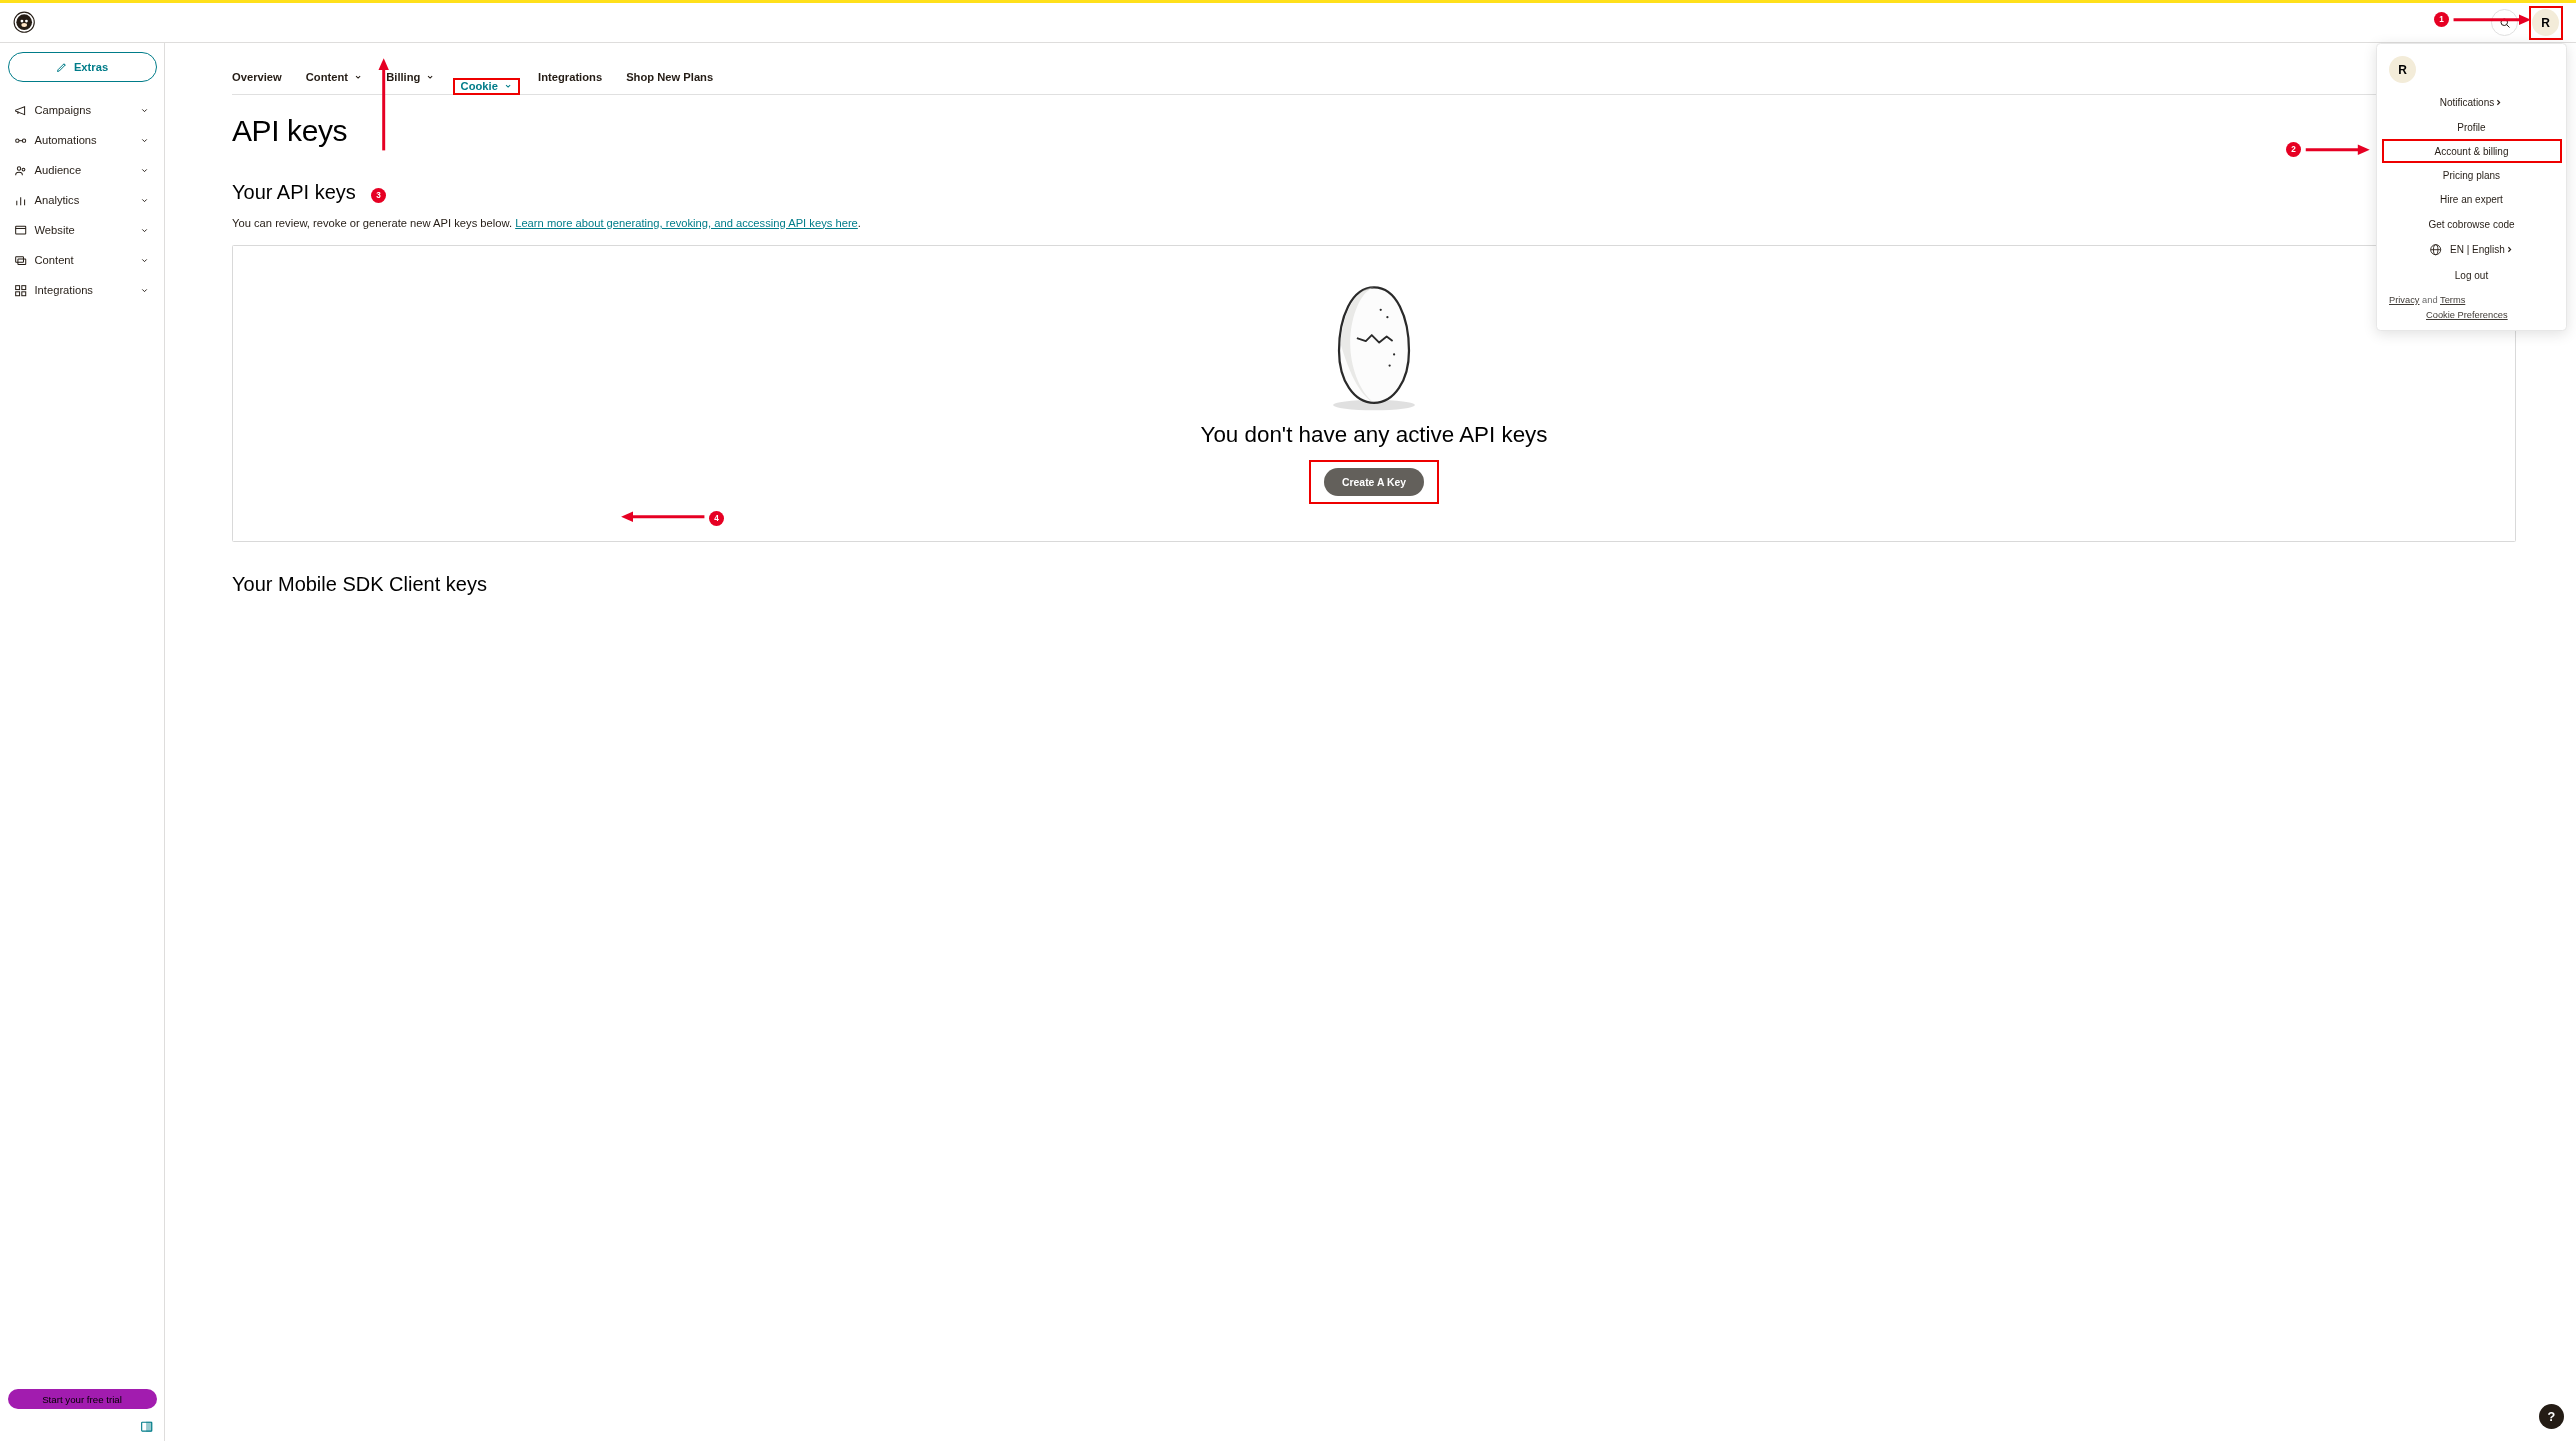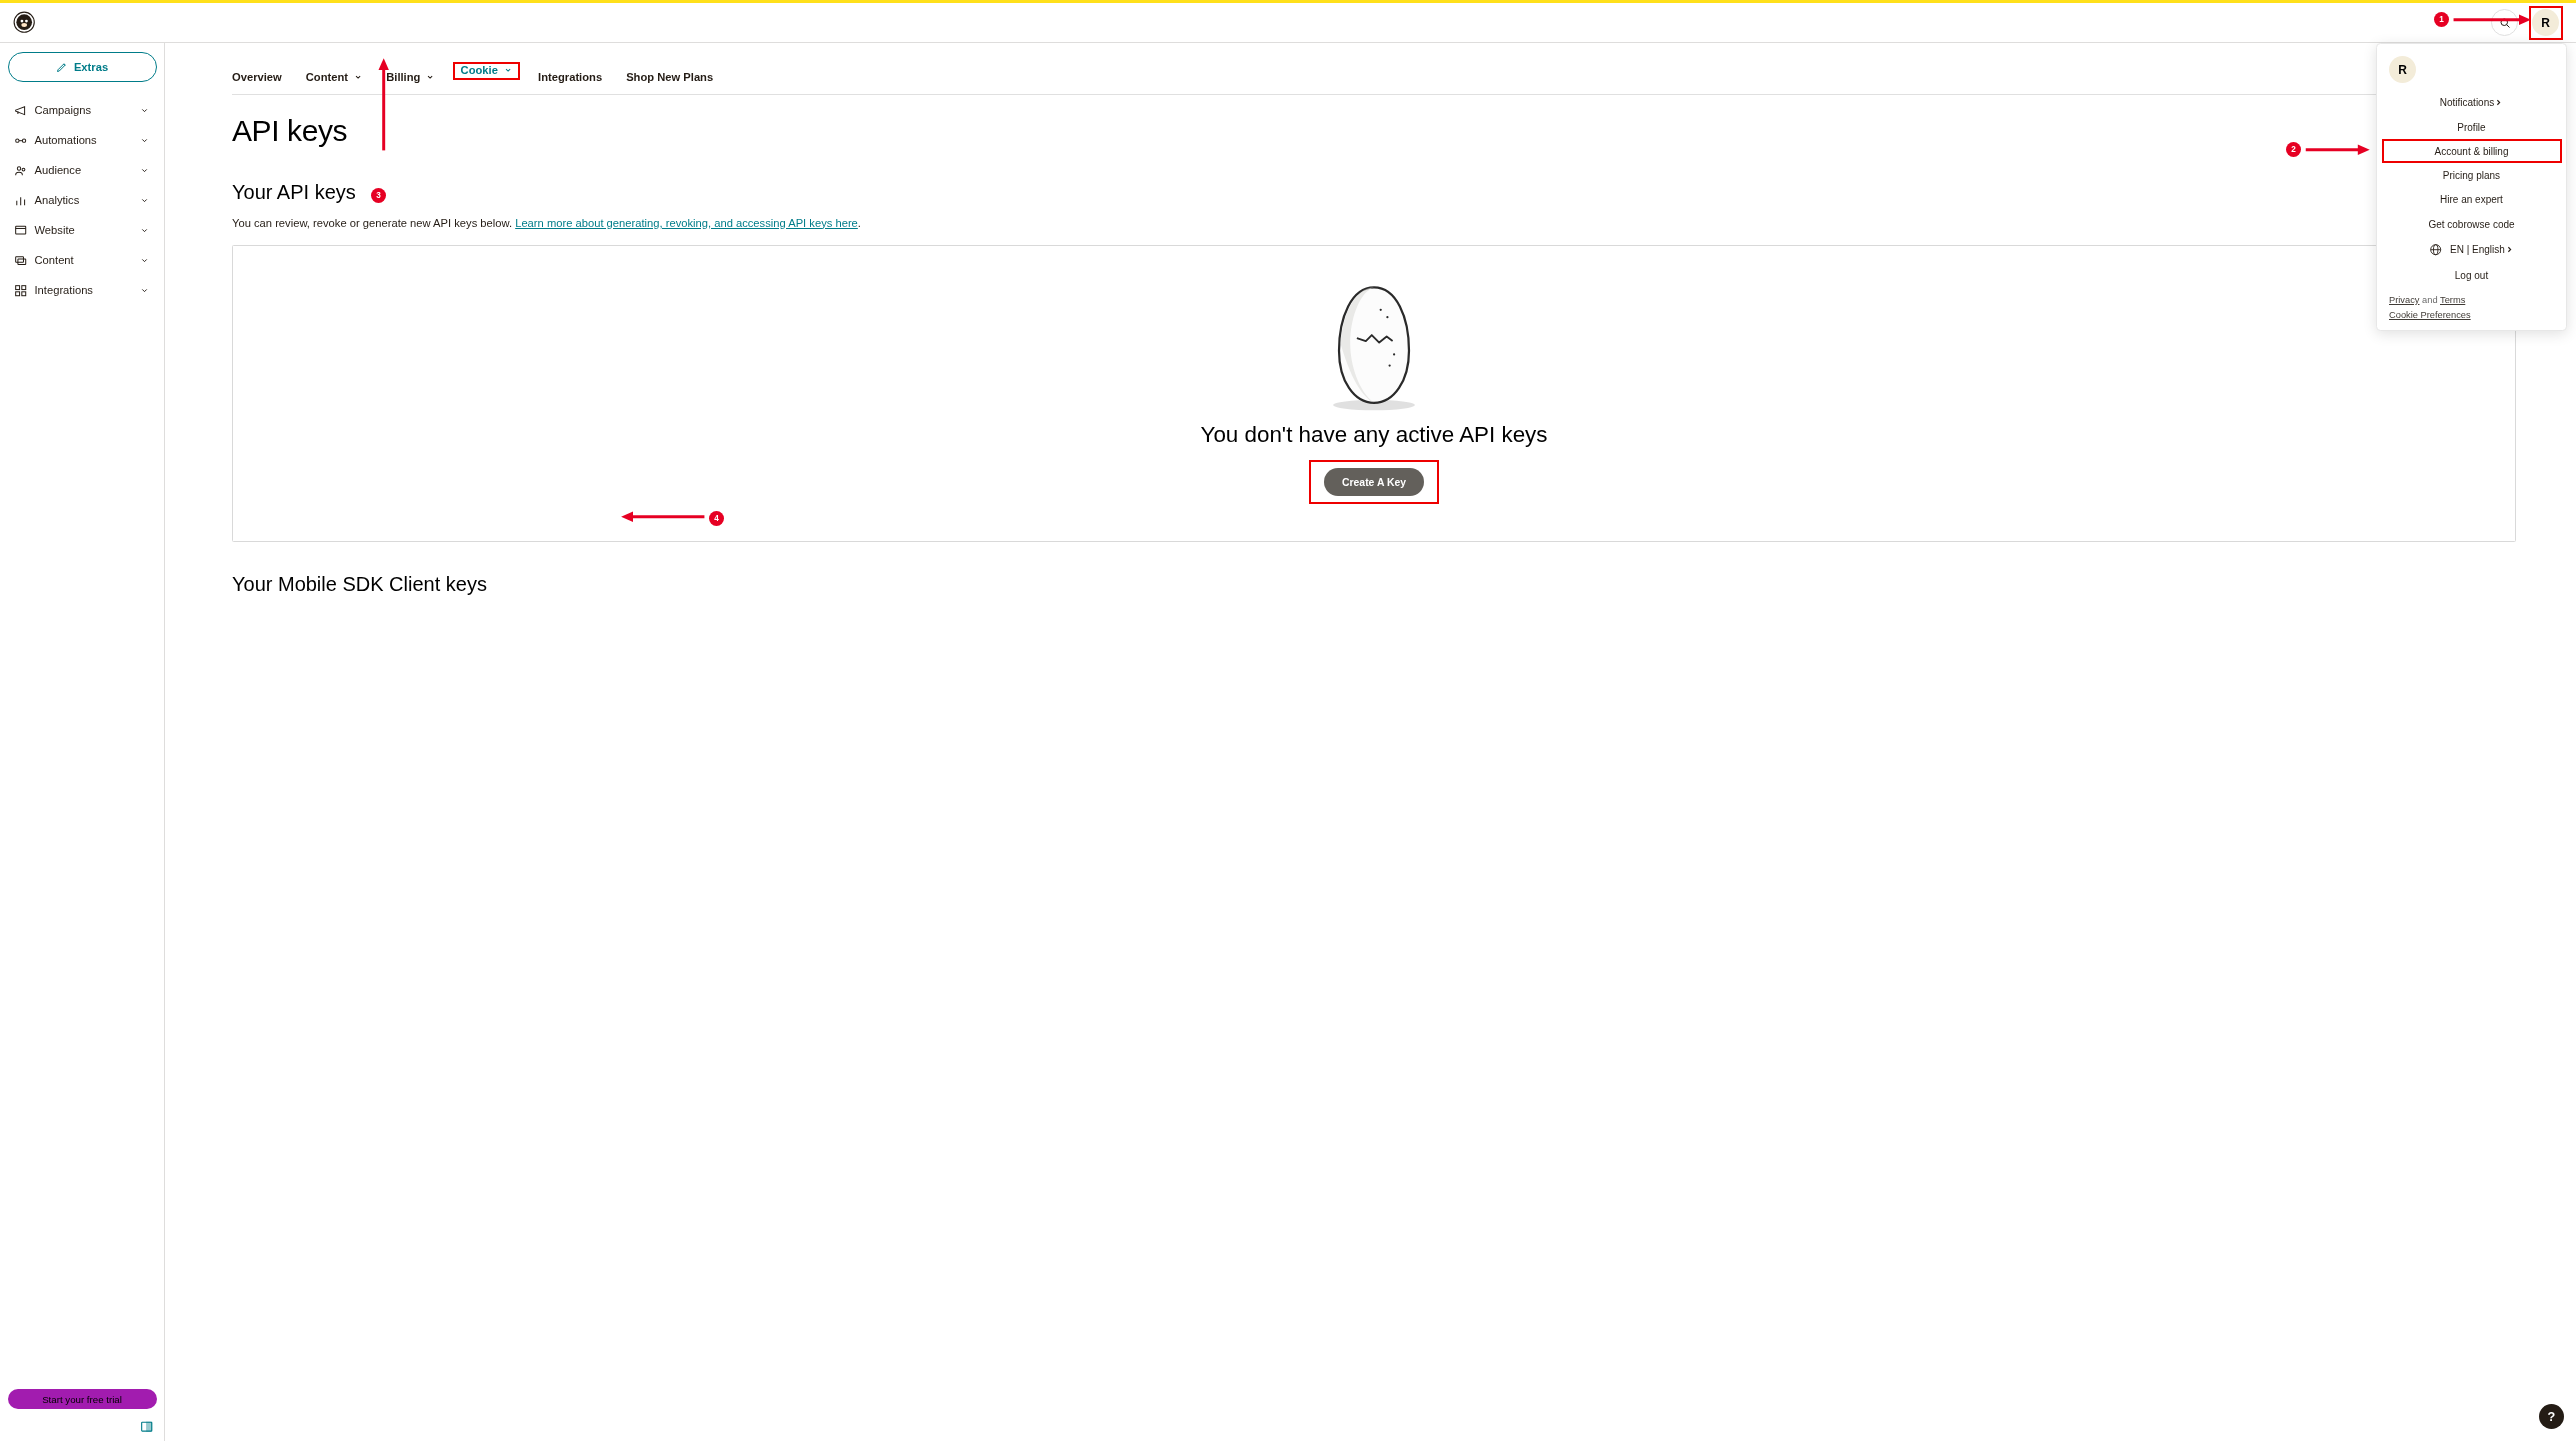--- a/index.html
+++ b/index.html
@@ -15,21 +15,21 @@
     .sidebar { width: 165px; border-right:0.7px solid #dedddc; padding:9px 7.5px 9px 7.5px; display:flex; flex-direction:column; height: calc(100vh - 42px); min-height: 559px; }
     .create-btn { display:flex; align-items:center; justify-content:center; gap:6px; border:1.1px solid #007c89; color:#007c89; background:#fff; border-radius:745px; height:30px; width:100%; font-weight:600; font-size:11.2px; cursor:pointer; margin-bottom:13.4px;}
     .nav-item { display:flex; align-items:center; height:30px; padding:0 6px; border-radius:4.5px; cursor:pointer; color:#241c15; font-size:11.2px;}
     .nav-icon { width:21px; display:flex; align-items:center; }
     .nav-label { flex:1; }
     .chevron { width:12px; height:12px; display:flex; align-items:center; justify-content:center; }
     .sidebar-spacer { flex:1; }
     .trial-btn { background:#a21caf; border:none; border-radius:745px; height:20px; font-size:9.7px; font-weight:400; cursor:pointer; width:100%; }
     .panel-toggle { margin-top:10.4px; display:flex; justify-content:flex-end; padding-right:3px; }
     .main { flex:1; padding: 22.4px 60px 30px 67px; position:relative; }
-    .tabs { display:flex; gap:24px; border-bottom:0.7px solid #e0e0e0; margin-bottom:19.4px; align-items:flex-start; }
+    .tabs { display:flex; gap:24px; border-bottom:0.7px solid #e0e0e0; margin-bottom:19.4px; align-items:flex-end; }
     .tab { padding:6px 0 10.4px 0; font-size:11.2px; font-weight:700; color:#241c15; cursor:pointer; display:flex; align-items:center; gap:4.5px; }
     .tab.active { color:#007c89; }
     .red-box { border:2.6px solid #ee0000; padding:0 6px 1.5px 6px; margin:-3px -6px -1.5px -6px; }
     .page-title { font-size:30px; font-weight:500; margin-bottom:33px; font-family: "Helvetica Neue", Arial; letter-spacing:-0.4px;}
     .section-title { font-size:20px; font-weight:500; margin-bottom:10.4px; }
     .desc { font-size:11.2px; color:#241c15; margin-bottom:13.4px; line-height:1.5;}
     .desc a { color:#007c89; text-decoration:underline; }
     .empty-box { border:0.7px solid #d9d9d9; border-radius:1.5px; padding:30px 15px 37px 15px; text-align:center; margin-bottom:31px;}
     .egg-wrap { height:142px; display:flex; align-items:center; justify-content:center; margin-bottom:4.5px;}
     .empty-heading { font-size:22.4px; font-weight:500; margin-bottom:12px;}
@@ -312,21 +312,21 @@
             <polyline points="9 6 15 12 9 18"></polyline>
           </svg>
       </div>
       <div class="dd-item">
         <span>Log out</span>
       </div>
       <div class="dd-footer">
         <div>
           <a href="#">Privacy</a><span> and </span><a href="#">Terms</a>
         </div>
-        <div style="margin-top:4.5px;">
+        <div style="margin-top:4.5px;margin-left:37px;">
           <a href="#">Cookie Preferences</a>
         </div>
       </div>
     </div>
 
     <div class="callout" style="top:-31px; right:45px;">
       <span class="num">1</span>
       <span class="arrow-right">
         <svg width="82" height="13.4" viewBox="0 0 110 18">
             <line x1="6" y1="9" x2="96" y2="9" stroke="#e60023" stroke-width="4"></line>

